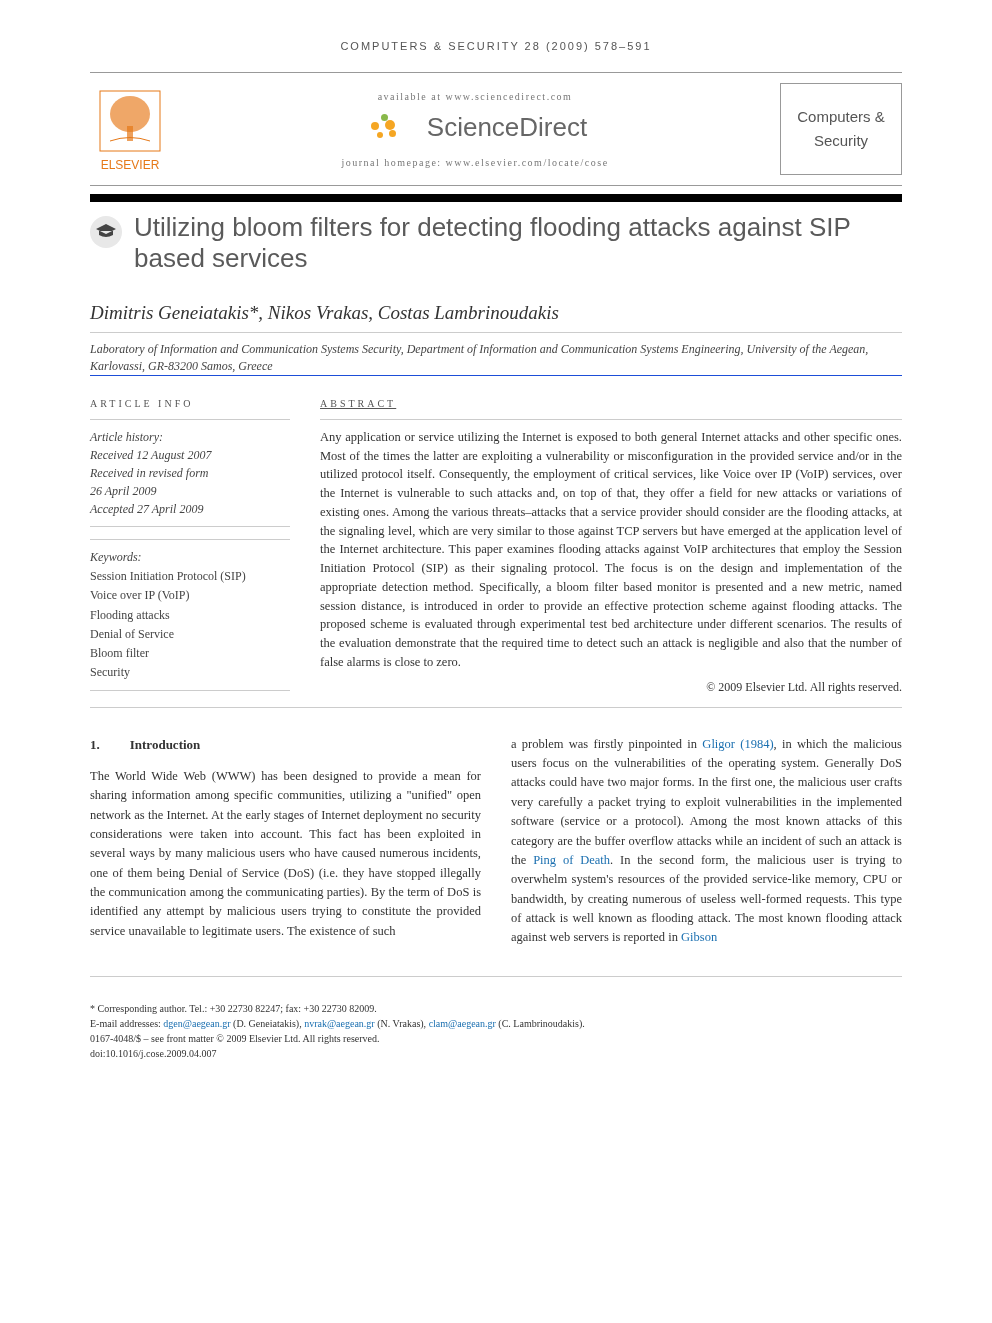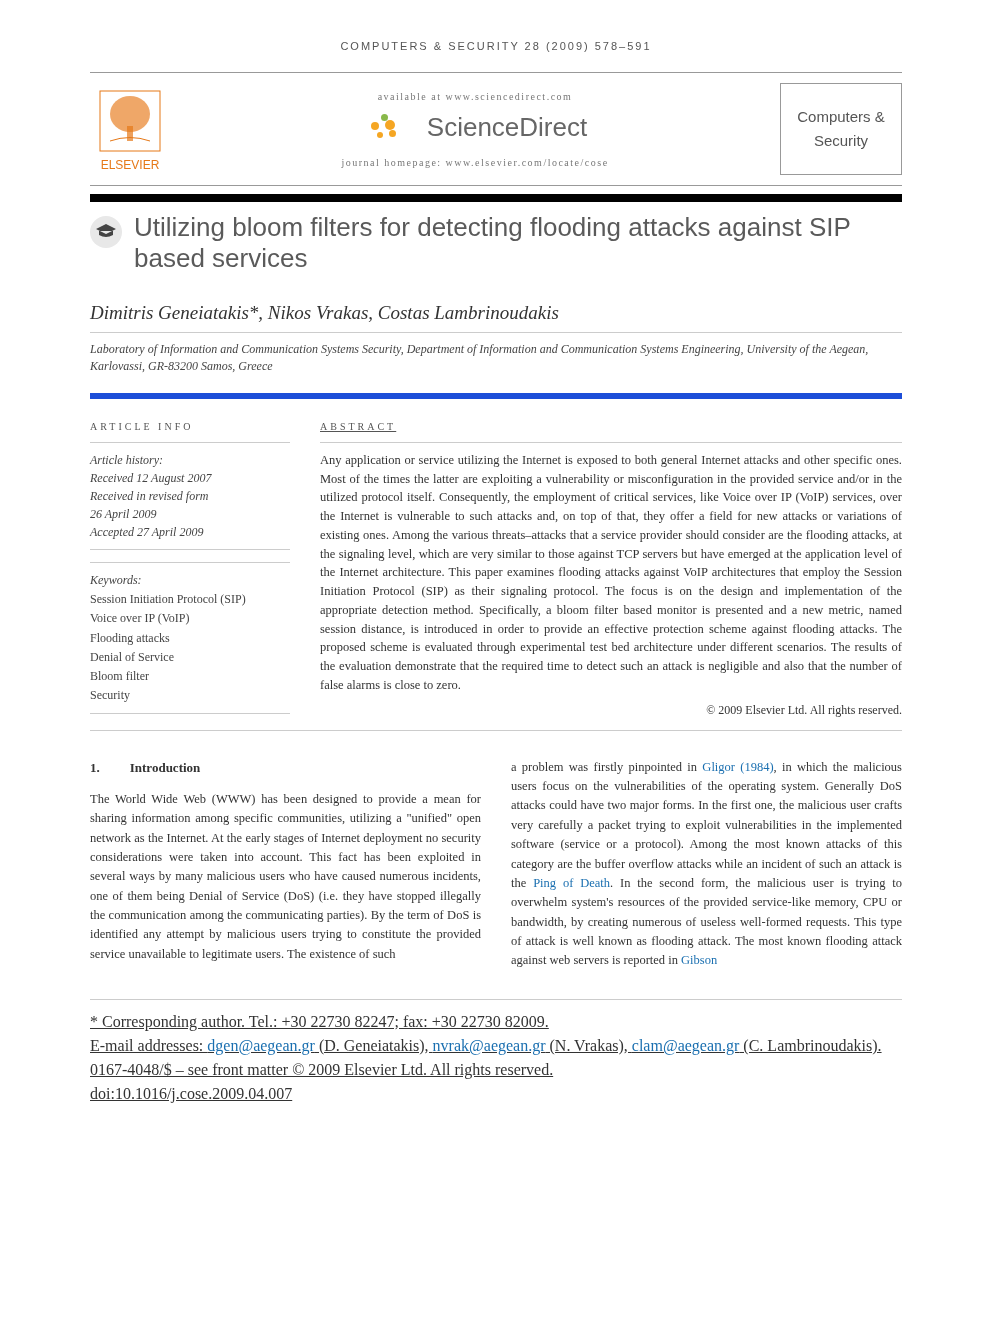--- a/index.html
+++ b/index.html
@@ -133,22 +133,21 @@
     font-family: Georgia, serif;
     border-bottom: 1px solid #ccc;
     padding-bottom: 8px;
   }
   .affiliation {
     font-style: italic;
     font-size: 12px;
     margin-top: 8px;
     color: #444;
     line-height: 1.4;
-    border-bottom: 6px solid #1d4ed8;
-    padding-bottom: 18px;
+    border-bottom: 1px solid #1d4ed8;
   }
   .info-abstract {
     display: flex;
     margin-top: 22px;
     border-bottom: 1px solid #ccc;
     padding-bottom: 11px;
   }
   .article-info {
     width: 200px;
     flex-shrink: 0;
@@ -217,25 +216,24 @@
   .sec-head {
     font-weight: bold;
     margin-bottom: 12px;
     font-size: 13px;
   }
   .sec-num { margin-right: 30px; }
   .link { color: #1a6fb0; }
   .footer-sep {
     border-top: 1px solid #ccc;
     margin-top: 28px;
-    padding-top: 10px;
-    font-size: 16px;
+    padding-top: 24px;
+    font-size: 10px;
     line-height: 1.5;
     color: #333;
-    text-decoration: underline;
   }
   .footer-sep .link { color: #1a6fb0; }
 </style>
 </head>
 <body>
 
 <div class="page">
 
   <div class="running-head">computers &amp; security 28 (2009) 578–591</div>
 

